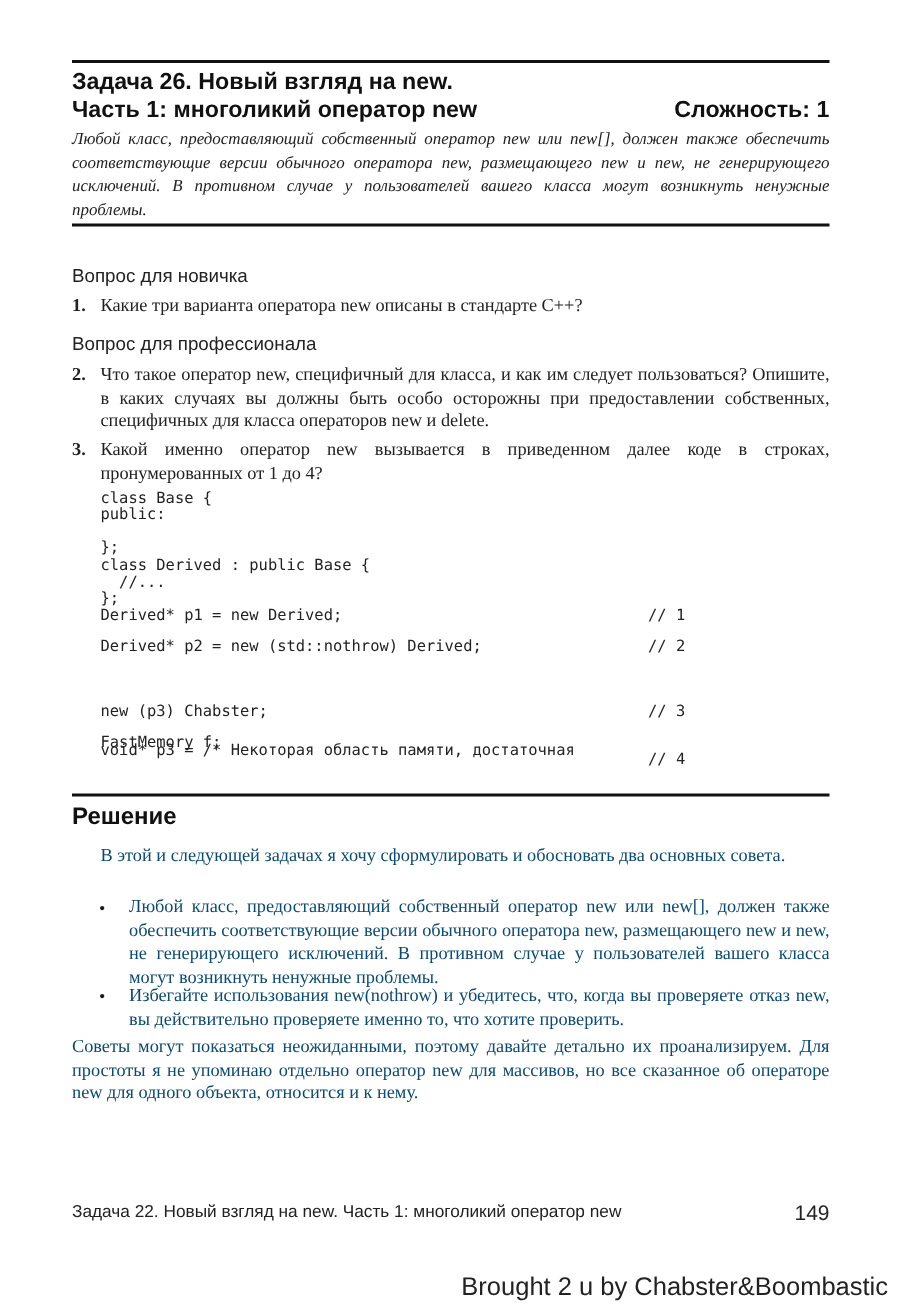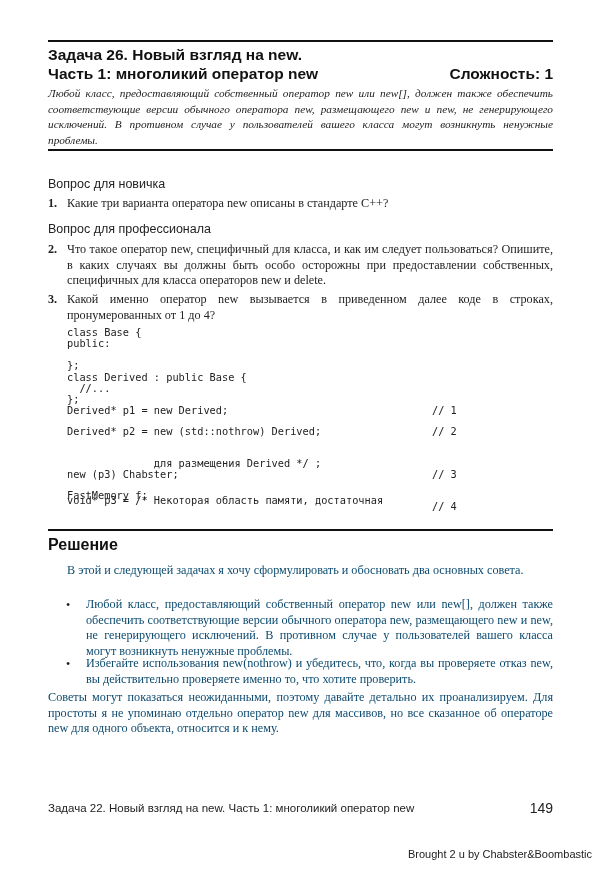--- a/index.html
+++ b/index.html
@@ -51,21 +51,20 @@
   <div class="abs" style="top:11px;left:0;">public:</div>
   <div class="abs" style="top:33px;left:0;">};</div>
   <div class="abs" style="top:45px;left:0;">class Derived : public Base {</div>
   <div class="abs" style="top:56px;left:0;">  //...</div>
   <div class="abs" style="top:67px;left:0;">};</div>
   <div class="abs" style="top:78px;left:0;">Derived* p1 = new Derived;</div>
   <div class="cm" style="top:78px;left:365px;">// 1</div>
   <div class="abs" style="top:99px;left:0;">Derived* p2 = new (std::nothrow) Derived;</div>
   <div class="cm" style="top:99px;left:365px;">// 2</div>
   <div class="abs" style="top:120px;left:0;margin-top:48px;">void* p3 = /* Некоторая область памяти, достаточная</div>
-  <div class="abs" style="top:131px;left:0;">              для размещения Derived */ ;</div>
   <div class="abs" style="top:142px;left:0;">new (p3) Chabster;</div>
   <div class="cm" style="top:142px;left:365px;">// 3</div>
   <div class="abs" style="top:163px;left:0;">FastMemory f;</div>
   <div class="cm" style="top:174px;left:365px;">// 4</div>
 </div>
 
 <div class="rule" style="top:529px;height:2px;"></div>
 <div class="abs h1" style="left:48px;top:536px;font-size:16px;">Решение</div>
 
 <div class="abs body" style="left:48px;top:563px;width:505px;text-indent:19px;">В этой и следующей задачах я хочу сформулировать и обосновать два основных совета.</div>
@@ -73,13 +72,13 @@
 <span class="bullet serif" style="top:598px;">•</span>
 <div class="abs body" style="left:86px;top:597px;width:467px;">Любой класс, предоставляющий собственный оператор new или new[], должен также обеспечить соответствующие версии обычного оператора new, размещающего new и new, не генерирующего исключений. В противном случае у пользователей вашего класса могут возникнуть ненужные проблемы.</div>
 
 <span class="bullet serif" style="top:657px;">•</span>
 <div class="abs body" style="left:86px;top:656px;width:467px;">Избегайте использования new(nothrow) и убедитесь, что, когда вы проверяете отказ new, вы действительно проверяете именно то, что хотите проверить.</div>
 
 <div class="abs body" style="left:48px;top:690px;width:505px;">Советы могут показаться неожиданными, поэтому давайте детально их проанализируем. Для простоты я не упоминаю отдельно оператор new для массивов, но все сказанное об операторе new для одного объекта, относится и к нему.</div>
 
 <div class="abs footer" style="left:48px;top:802px;">Задача 22. Новый взгляд на new. Часть 1: многоликий оператор new</div>
 <div class="abs footer" style="right:47px;top:800px;font-size:14px;">149</div>
-<div class="abs footer" style="right:8px;top:848px;font-size:11px;">Brought 2 u by Chabster&amp;Boombastic</div>
+<div class="abs footer" style="right:8px;top:848px;font-size:17px;">Brought 2 u by Chabster&amp;Boombastic</div>
 
 </body></html>

